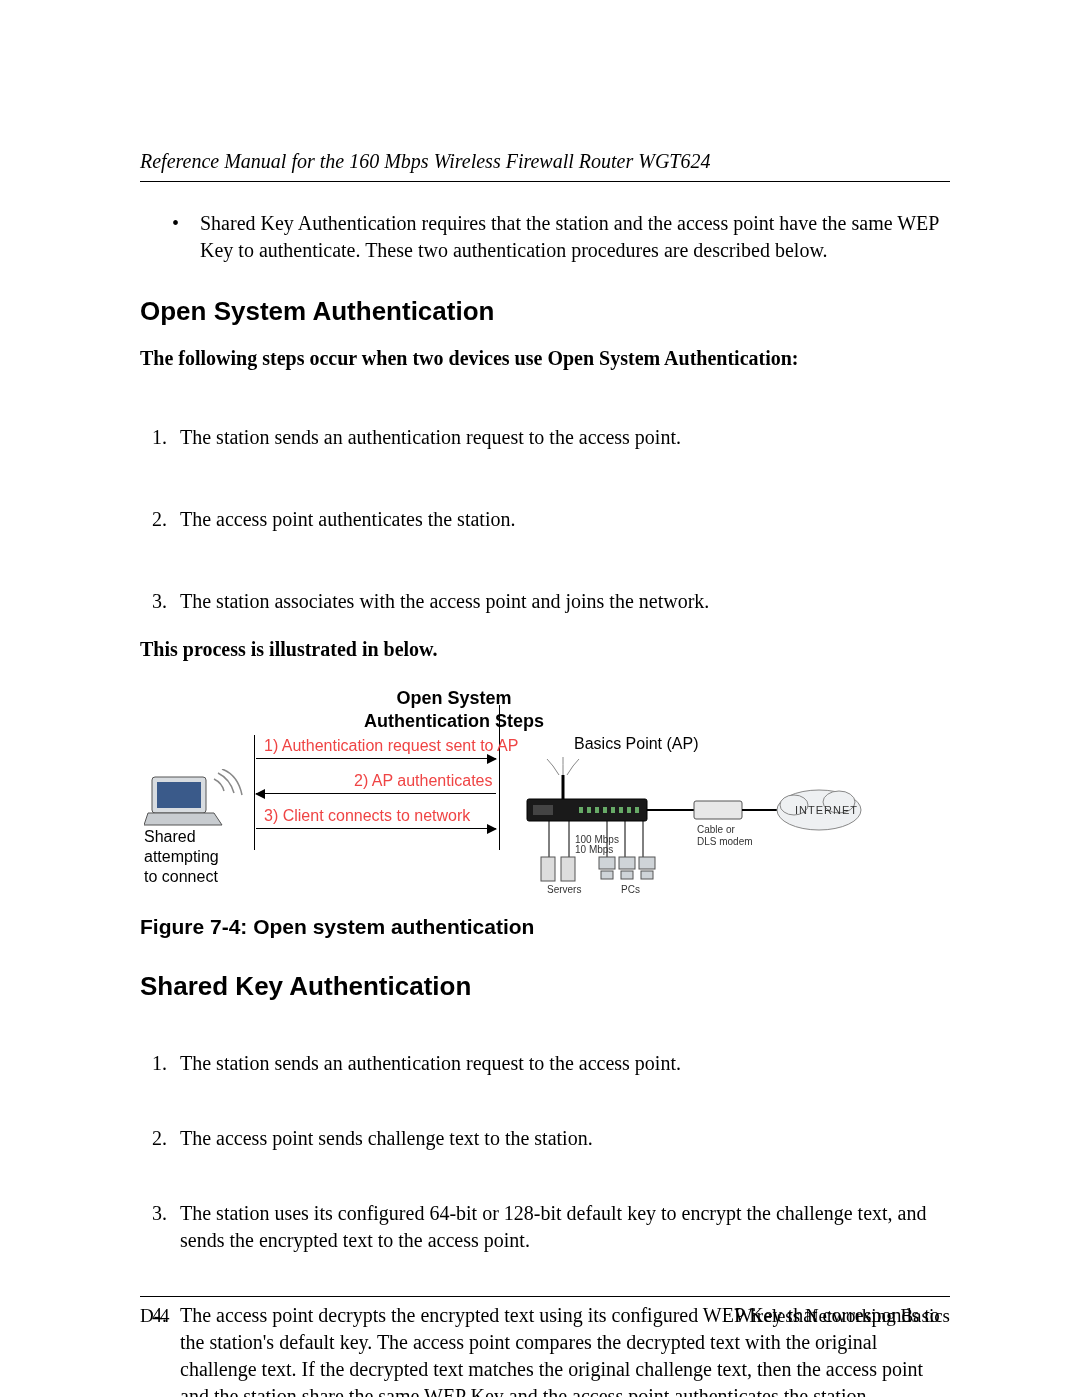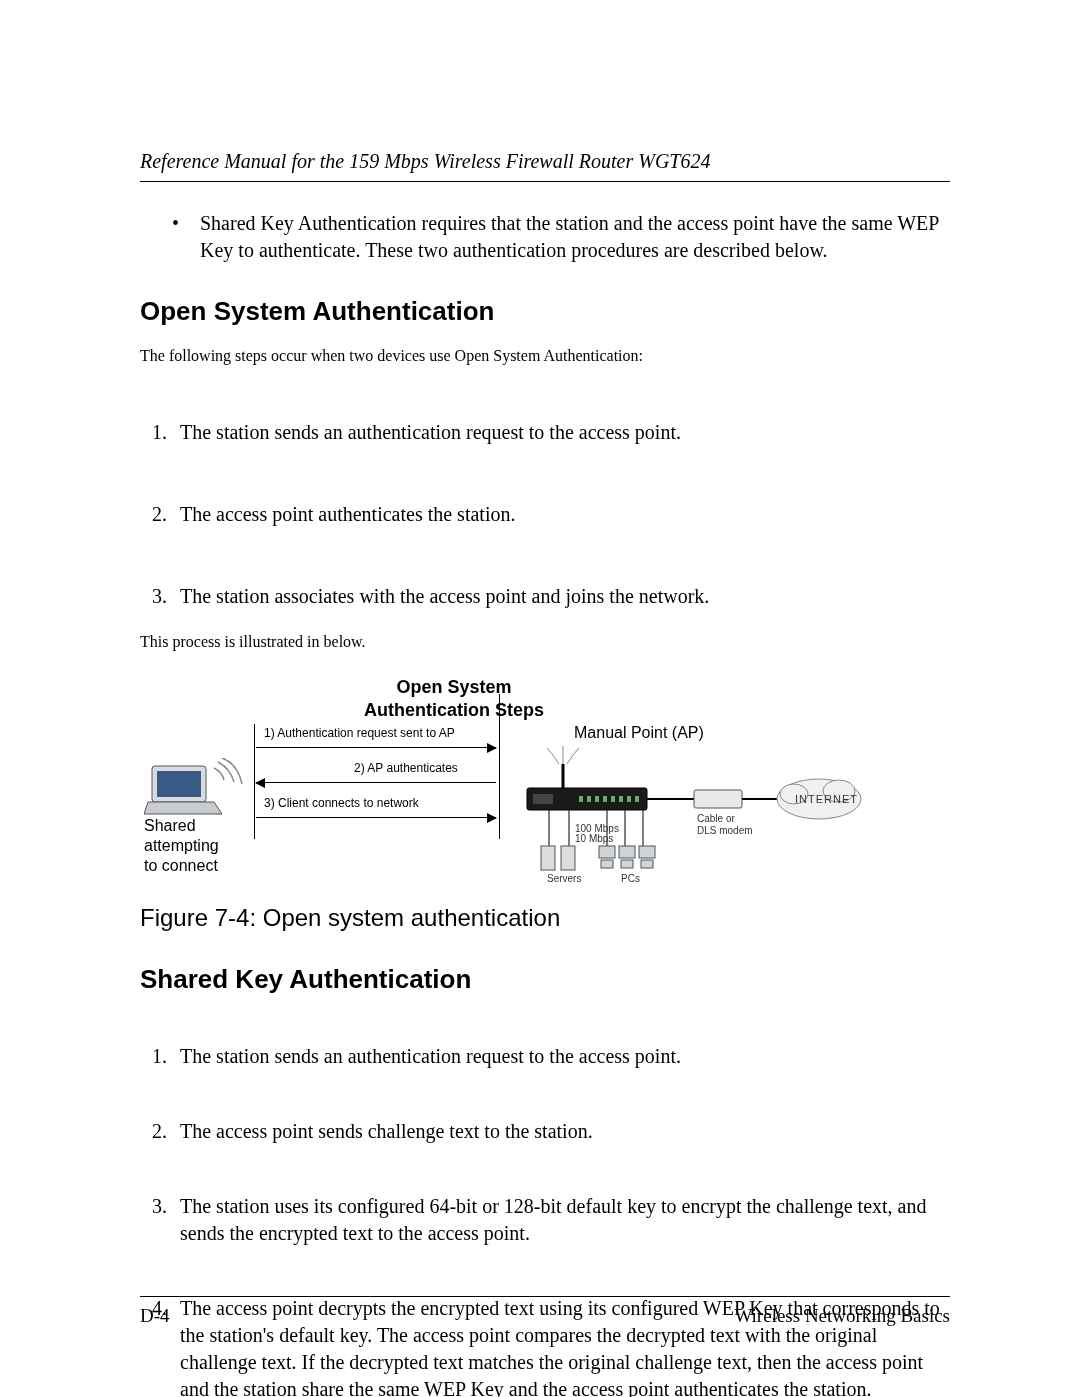--- a/index.html
+++ b/index.html
@@ -36,23 +36,24 @@
     width: 28px;
     flex: 0 0 28px;
   }
   h2 {
     font-family: Arial, Helvetica, sans-serif;
     font-weight: bold;
     font-size: 26px;
     margin: 32px 0 18px 0;
   }
   .para {
-    font-size: 16px;
+    font-size: 20px;
     line-height: 1.35;
     margin: 12px 0 14px 0;
+    font-weight: bold;
   }
   ol.steps {
     margin: 0 0 18px 0;
     padding-left: 32px;
     font-size: 20px;
     line-height: 1.7;
   }
   ol.steps li {
     padding-left: 8px;
     margin-bottom: 4px;
@@ -60,22 +61,22 @@
   }
   ol.steps.wide li {
     margin-bottom: 10px;
     line-height: 1.35;
   }
   .figure-wrap {
     margin: 24px 0 10px 0;
   }
   .figure-caption {
     font-family: Arial, Helvetica, sans-serif;
-    font-weight: normal;
-    font-size: 24px;
+    font-weight: bold;
+    font-size: 21px;
     margin: 18px 0 28px 0;
   }
   .footer {
     position: absolute;
     left: 140px;
     right: 130px;
     bottom: 70px;
   }
   .footer-hr {
     border: none;
@@ -108,22 +109,22 @@
     width: 260px;
     text-align: center;
     font-family: Arial, Helvetica, sans-serif;
     font-weight: bold;
     font-size: 18px;
     line-height: 1.25;
   }
   .diag-step {
     position: absolute;
     font-family: "Segoe UI", Arial, sans-serif;
-    font-size: 12px;
-    color: #000000;
+    font-size: 16px;
+    color: #ef4444;
   }
   .vline {
     position: absolute;
     width: 0;
     border-left: 1.5px solid #000;
   }
   .arrow {
     position: absolute;
     height: 0;
     border-top: 1.5px solid #000;
@@ -172,21 +173,21 @@
     font-family: Arial, Helvetica, sans-serif;
     font-size: 10px;
     fill: #333;
   }
 </style>
 </head>
 <body>
 
 <div class="page">
 
-  <div class="header-title">Reference Manual for the 159 Mbps Wireless Firewall Router WGT624</div>
+  <div class="header-title">Reference Manual for the 160 Mbps Wireless Firewall Router WGT624</div>
   <hr class="hr">
 
   <div class="bullet-row">
     <div class="bullet-dot">•</div>
     <div>Shared Key Authentication requires that the station and the access point have the same WEP Key to authenticate. These two authentication procedures are described below.</div>
   </div>
 
   <h2>Open System Authentication</h2>
   <p class="para">The following steps occur when two devices use Open System Authentication:</p>
   <ol class="steps">
@@ -224,21 +225,21 @@
         <path d="M74 4 Q86 10 90 24" stroke="#888" fill="none" stroke-width="1.5"></path>
         <path d="M78 0 Q94 6 98 26" stroke="#888" fill="none" stroke-width="1.5"></path>
       </svg>
 
       <div class="client-label">
         <span>Shared</span><br>
         <span>attempting</span><br>
         <span>to connect</span>
       </div>
 
-      <div class="ap-label">Manual Point (AP)</div>
+      <div class="ap-label">Basics Point (AP)</div>
 
       <svg class="router-box" width="380" height="140">
 
         <path d="M40 18 Q34 8 28 2" stroke="#888" fill="none"></path>
         <path d="M44 18 Q44 6 44 0" stroke="#888" fill="none"></path>
         <path d="M48 18 Q54 8 60 2" stroke="#888" fill="none"></path>
 
         <line x1="44" y1="18" x2="44" y2="42" stroke="#000" stroke-width="3"></line>
 
         <rect x="8" y="42" width="120" height="22" rx="2" fill="#1a1a1a" stroke="#000"></rect>

